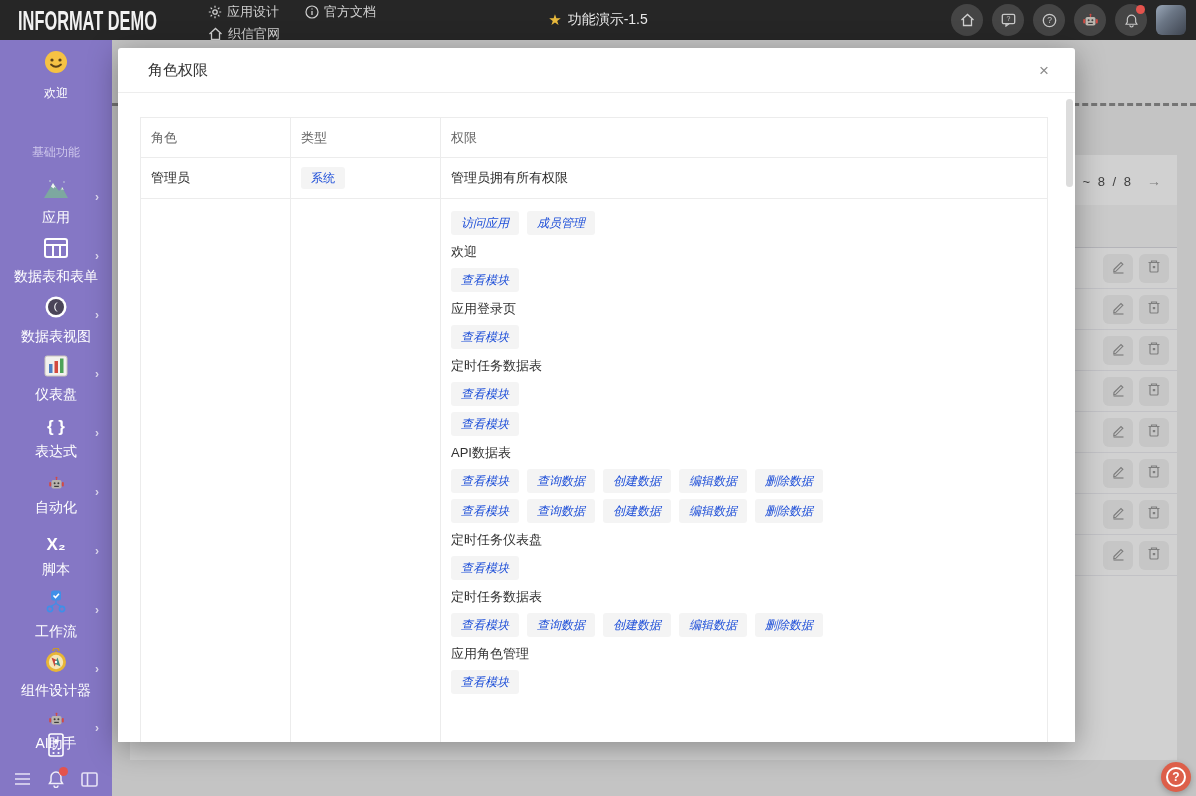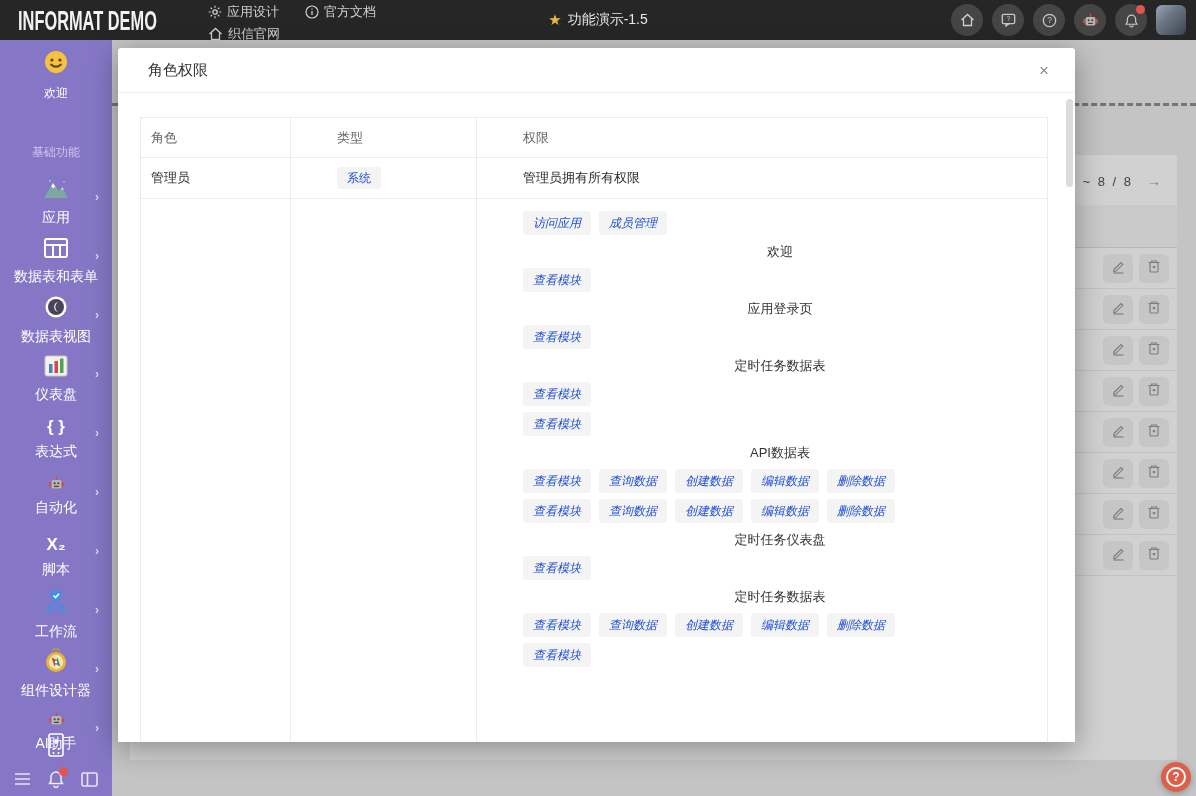--- a/index.html
+++ b/index.html
@@ -76,26 +76,26 @@
     background:#fff; border-radius:3px 3px 0 0; z-index:50;
     box-shadow:0 6px 30px rgba(0,0,0,0.35); overflow:hidden; }
   .modal-header { height:45px; border-bottom:1px solid #ededed; display:flex;
     align-items:center; padding:0 30px; position:relative; }
   .modal-title { font-size:15px; color:#333; }
   .modal-close { position:absolute; right:20px; top:12px; color:#8c8c8c; font-size:17px;
     cursor:pointer; width:22px; height:22px; text-align:center; line-height:22px; }
   .modal-scrollthumb { position:absolute; right:2px; top:51px; width:7px; height:88px;
     background:#dcdcdc; border-radius:4px; cursor:grab; }
   .mtable { margin:24px 27px 0 22px; border:1px solid #ececec; }
-  .mtr { display:flex;gap:36px; }
+  .mtr { display:flex; }
   .mtd { border-right:1px solid #ececec; }
   .mtd:last-child { border-right:none; }
   .col-role { width:150px; }
   .col-type { width:150px; }
-  .col-perm { flex:1;text-align:center; }
+  .col-perm { flex:1; }
   .mt-head { height:40px; border-bottom:1px solid #ececec; }
   .mt-head .mtd { display:flex; align-items:center; padding:0 10px; color:#666; font-size:13px; }
   .mt-row1 { height:41px; border-bottom:1px solid #ececec; }
   .mt-row1 .mtd { display:flex; align-items:center; padding:0 10px; color:#2b2b2b; font-size:13px; }
   .mt-row2 .mtd { padding:8px 10px; }
   .tag { display:inline-block; background:#f4f4f4; color:#1d4ed8; font-size:12px;
     height:24px; line-height:24px; padding:0 10px; border-radius:3px; white-space:nowrap; }
   .perm-tags { display:flex; gap:8px; margin:4px 0 6px; flex-wrap:wrap;font-style:italic; }
   .perm-label { font-size:13px; color:#333; margin:8px 0 7px; }
 
@@ -541,20 +541,21 @@
               <span class="tag">查看模块</span>
             </div>
             <div class="perm-label">定时任务数据表</div>
             <div class="perm-tags">
               <span class="tag">查看模块</span>
               <span class="tag">查询数据</span>
               <span class="tag">创建数据</span>
               <span class="tag">编辑数据</span>
               <span class="tag">删除数据</span>
             </div>
+            <div class="perm-label">应用角色管理</div>
             <div class="perm-tags">
               <span class="tag">查看模块</span>
             </div>
           </div>
       </div>
     </div>
   </div>
 </div>
 
 <div class="help-fab">

